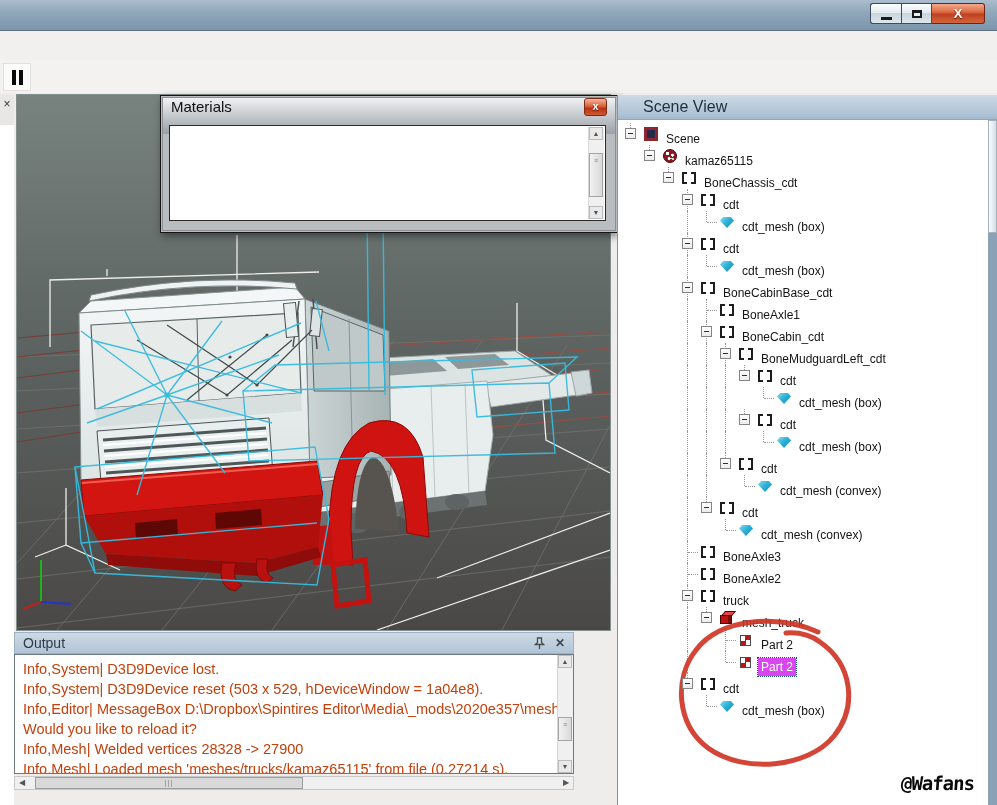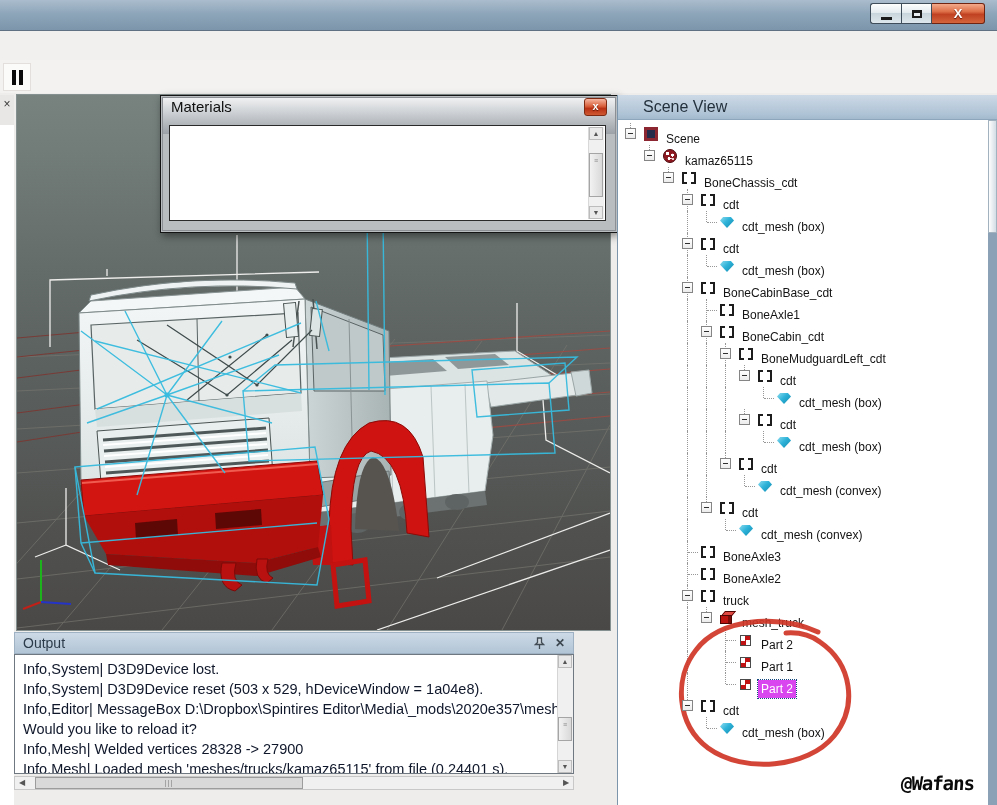--- a/index.html
+++ b/index.html
@@ -93,21 +93,21 @@
   .scenescroll .vthumb{position:absolute;left:0;top:0;width:9px;height:113px;box-sizing:border-box;
     background:linear-gradient(90deg,#fdfdfd,#d3dde5);border:1px solid #a3b2bf}
   
   .outpanel{position:absolute;left:14px;top:632px;width:560px;height:158px}
   .outhead{position:absolute;left:0;top:0;right:0;height:22px;
     background:linear-gradient(#cdd9e6,#b1c5d6);border:1px solid #9fb2c4;box-sizing:border-box;
     display:flex;align-items:center;padding:0 8px;font-size:14px;color:#2c3b49}
   .outicons{margin-left:auto;display:flex;gap:10px;align-items:center}
   .outx{font-size:12px;font-weight:bold;color:#3c4750;line-height:12px}
   .outbody{position:absolute;left:0;top:22px;right:0;height:120px;background:#fff;border:1px solid #6f7780;box-sizing:border-box;overflow:hidden}
-  .loglines{padding:4px 8px;font-size:14.5px;line-height:20px;color:#0f172a;white-space:nowrap}
+  .loglines{padding:4px 8px;font-size:14.5px;line-height:20px;color:#c2410c;white-space:nowrap}
   .ovscroll{position:absolute;right:0;top:0;bottom:0;width:15px;background:#f0f0f0;border-left:1px solid #d5d5d5}
   .ohscroll{position:absolute;left:0;top:144px;right:0;height:14px;background:#f0f0f0;border:1px solid #c8c8c8;box-sizing:border-box}
   .harr{position:absolute;top:0;width:14px;height:12px;color:#555;font-size:8px;line-height:12px;text-align:center}
   .harr.l{left:0}.harr.r{right:0}
   .hthumb{position:absolute;left:20px;top:0;width:268px;height:12px;background:#d9d9d9;border:1px solid #9c9c9c;
     box-sizing:border-box;color:#8a8a8a;font-size:8px;line-height:10px;text-align:center;letter-spacing:1px}
   
   .annot{position:absolute;left:668px;top:616px;width:192px;height:160px;pointer-events:none}
   .watermark{position:absolute;left:901px;top:772px;font-family:"DejaVu Sans Mono",monospace;font-weight:bold;
     font-size:19px;letter-spacing:-1px;color:#0a0a0a;transform:skewX(-4deg);
@@ -387,23 +387,20 @@
   </div>
       <div class="trow">
     <span class="cells"><span class="gcell"></span><span class="gcell"></span><span class="gcell"></span><span class="gcell exp vline"><span class="expbox"></span></span></span><span class="ticon icon-bone"></span><span class="tlabel">truck</span>
   </div>
       <div class="trow">
     <span class="cells"><span class="gcell"></span><span class="gcell"></span><span class="gcell"></span><span class="gcell vline"></span><span class="gcell exp"><span class="expbox"></span></span></span><span class="ticon icon-cube"></span><span class="tlabel">mesh_truck</span>
   </div>
       <div class="trow">
     <span class="cells"><span class="gcell"></span><span class="gcell"></span><span class="gcell"></span><span class="gcell vline"></span><span class="gcell"></span><span class="gcell leader vline"></span></span><span class="ticon icon-part"></span><span class="tlabel">Part 2</span>
   </div>
-      <div class="trow">
-    <span class="cells"><span class="gcell"></span><span class="gcell"></span><span class="gcell"></span><span class="gcell vline"></span><span class="gcell"></span><span class="gcell leader vline"></span></span><span class="ticon icon-part"></span><span class="tlabel">Part 1</span>
-  </div>
       <div class="trow selected">
     <span class="cells"><span class="gcell"></span><span class="gcell"></span><span class="gcell"></span><span class="gcell vline"></span><span class="gcell"></span><span class="gcell leader"></span></span><span class="ticon icon-part"></span><span class="tlabel">Part 2</span>
   </div>
       <div class="trow">
     <span class="cells"><span class="gcell"></span><span class="gcell"></span><span class="gcell"></span><span class="gcell exp"><span class="expbox"></span></span></span><span class="ticon icon-bone"></span><span class="tlabel">cdt</span>
   </div>
       <div class="trow">
     <span class="cells"><span class="gcell"></span><span class="gcell"></span><span class="gcell"></span><span class="gcell"></span><span class="gcell leader"></span></span><span class="ticon icon-diamond"></span><span class="tlabel">cdt_mesh (box)</span>
   </div>
     </div>
@@ -422,21 +419,21 @@
       <span class="outx">✕</span>
     </span>
   </div>
   <div class="outbody">
     <div class="loglines">
         <div>Info,System| D3D9Device lost.</div>
         <div>Info,System| D3D9Device reset (503 x 529, hDeviceWindow = 1a04e8).</div>
         <div>Info,Editor| MessageBox D:\Dropbox\Spintires Editor\Media\_mods\2020e357\meshes\trucks</div>
         <div> Would you like to reload it?</div>
         <div>Info,Mesh| Welded vertices 28328 -&gt; 27900</div>
-        <div>Info,Mesh| Loaded mesh 'meshes/trucks/kamaz65115' from file (0.24401 s).</div>
+        <div>Info,Mesh| Loaded mesh 'meshes/trucks/kamaz65115' from file (0.27214 s).</div>
       </div>
     <div class="ovscroll">
       <div class="sbtn up">▲</div>
       <div class="sthumb" style="bottom:32px;height:24px">
           <span class="grip">≡</span>
         </div>
       <div class="sbtn dn">▼</div>
     </div>
   </div>
   <div class="ohscroll">

